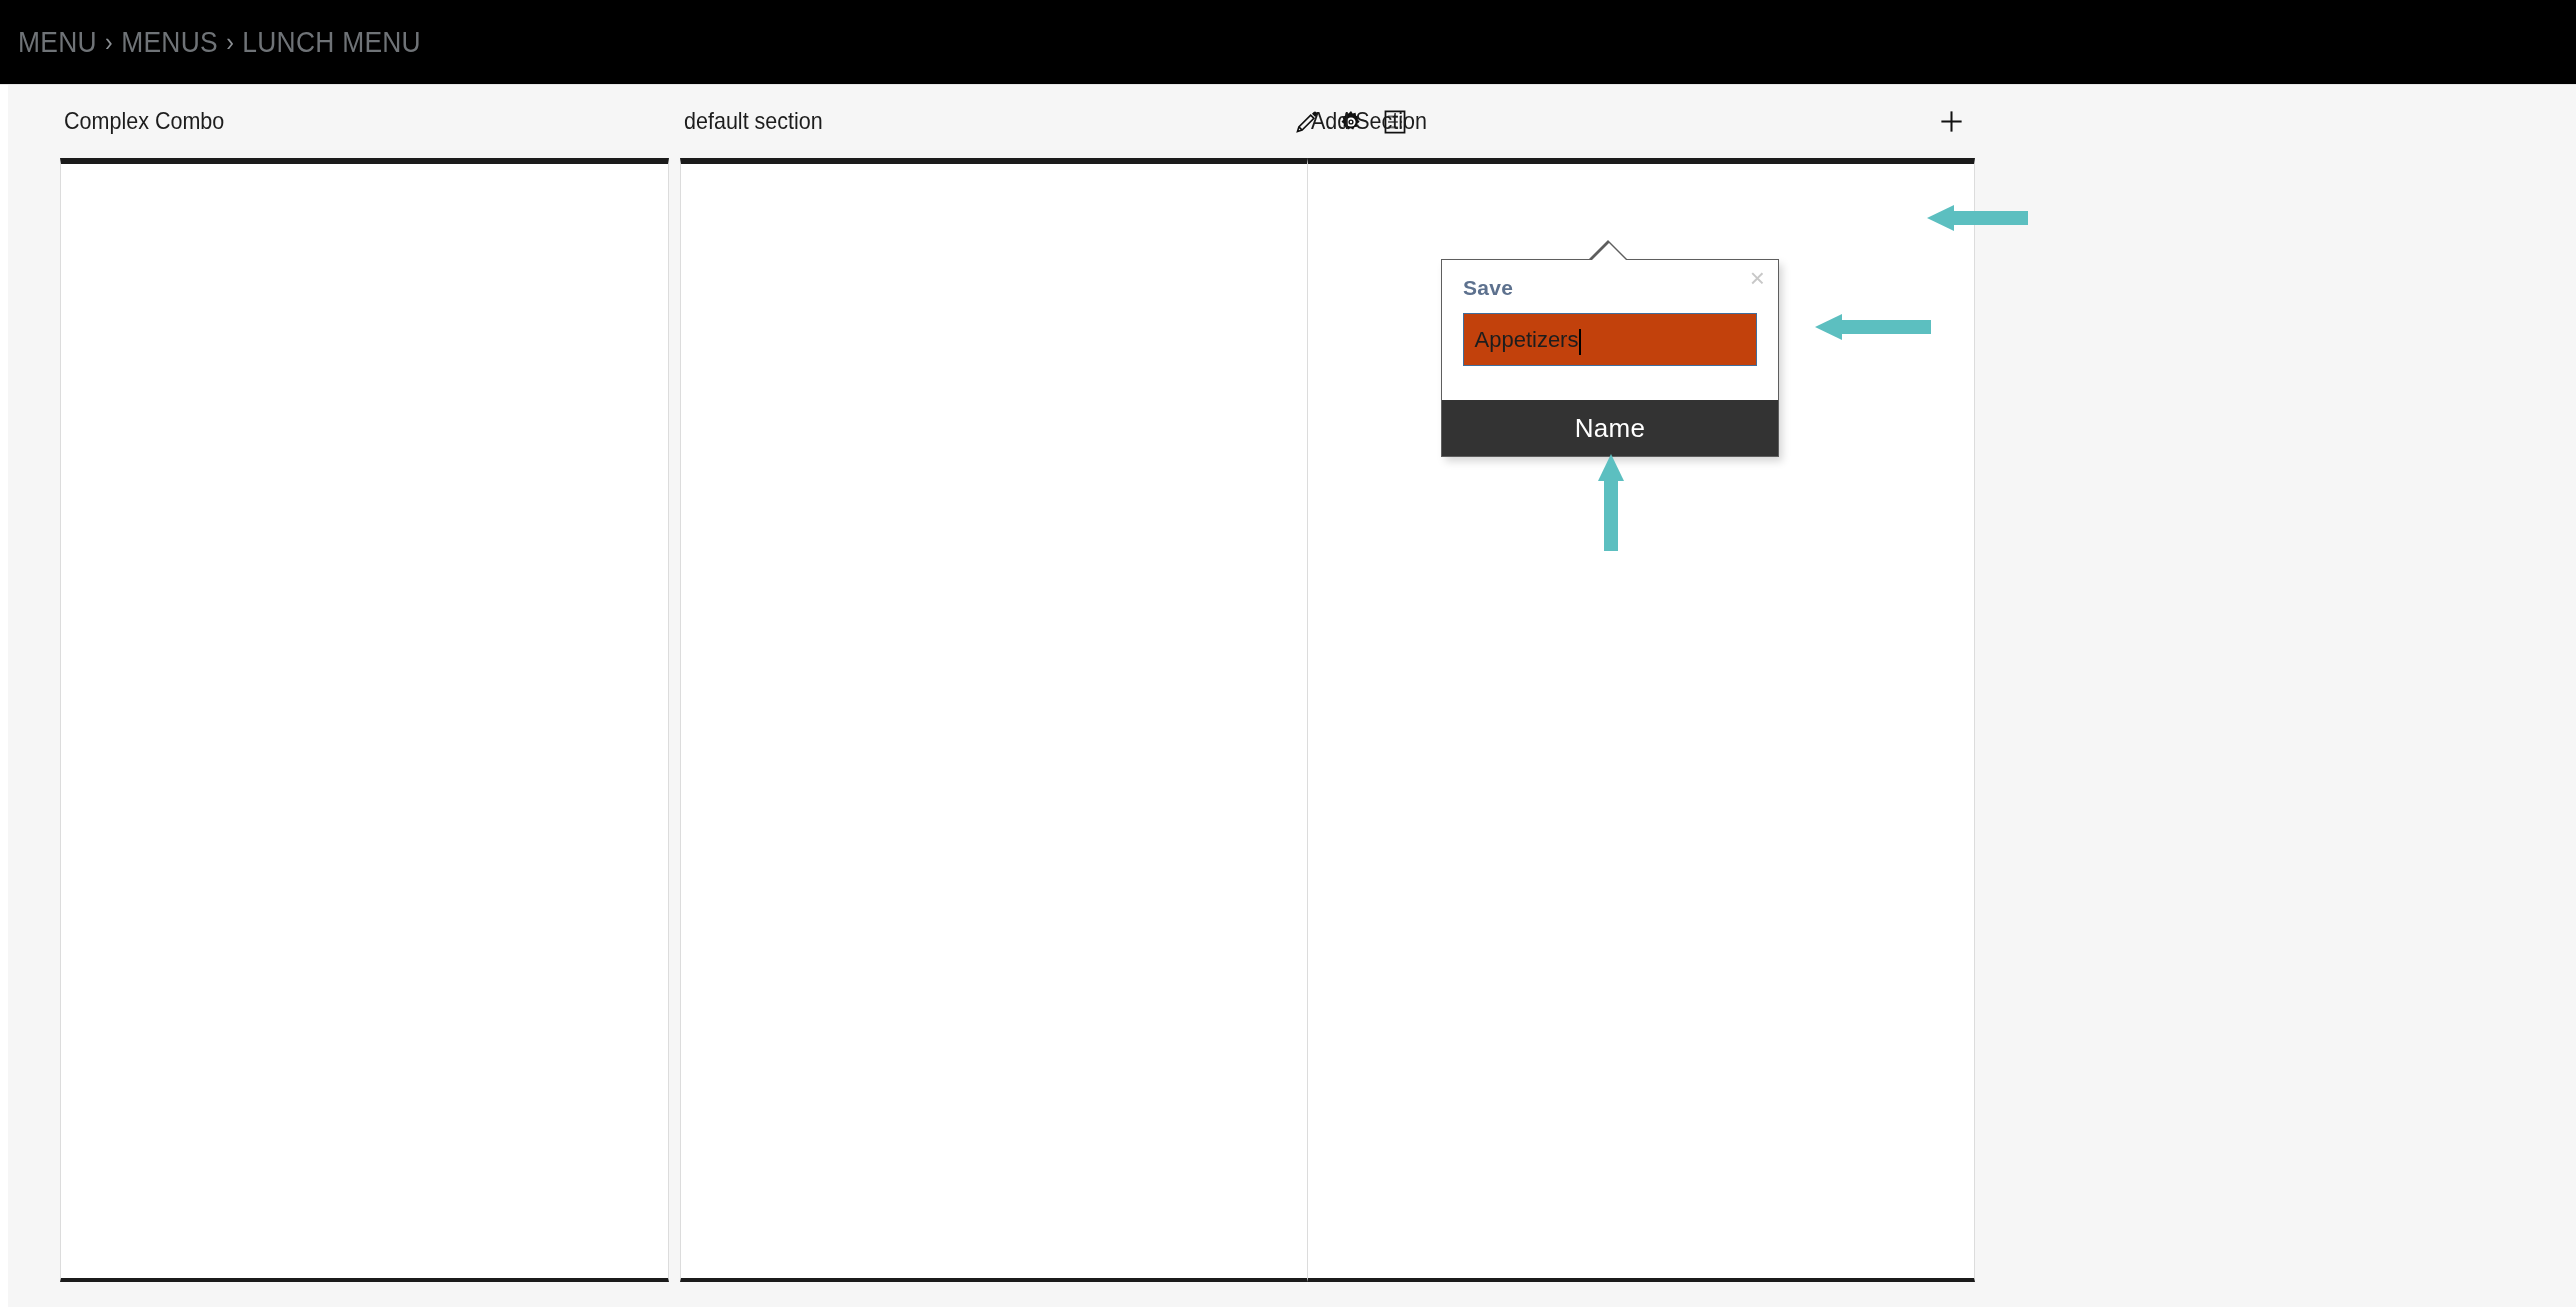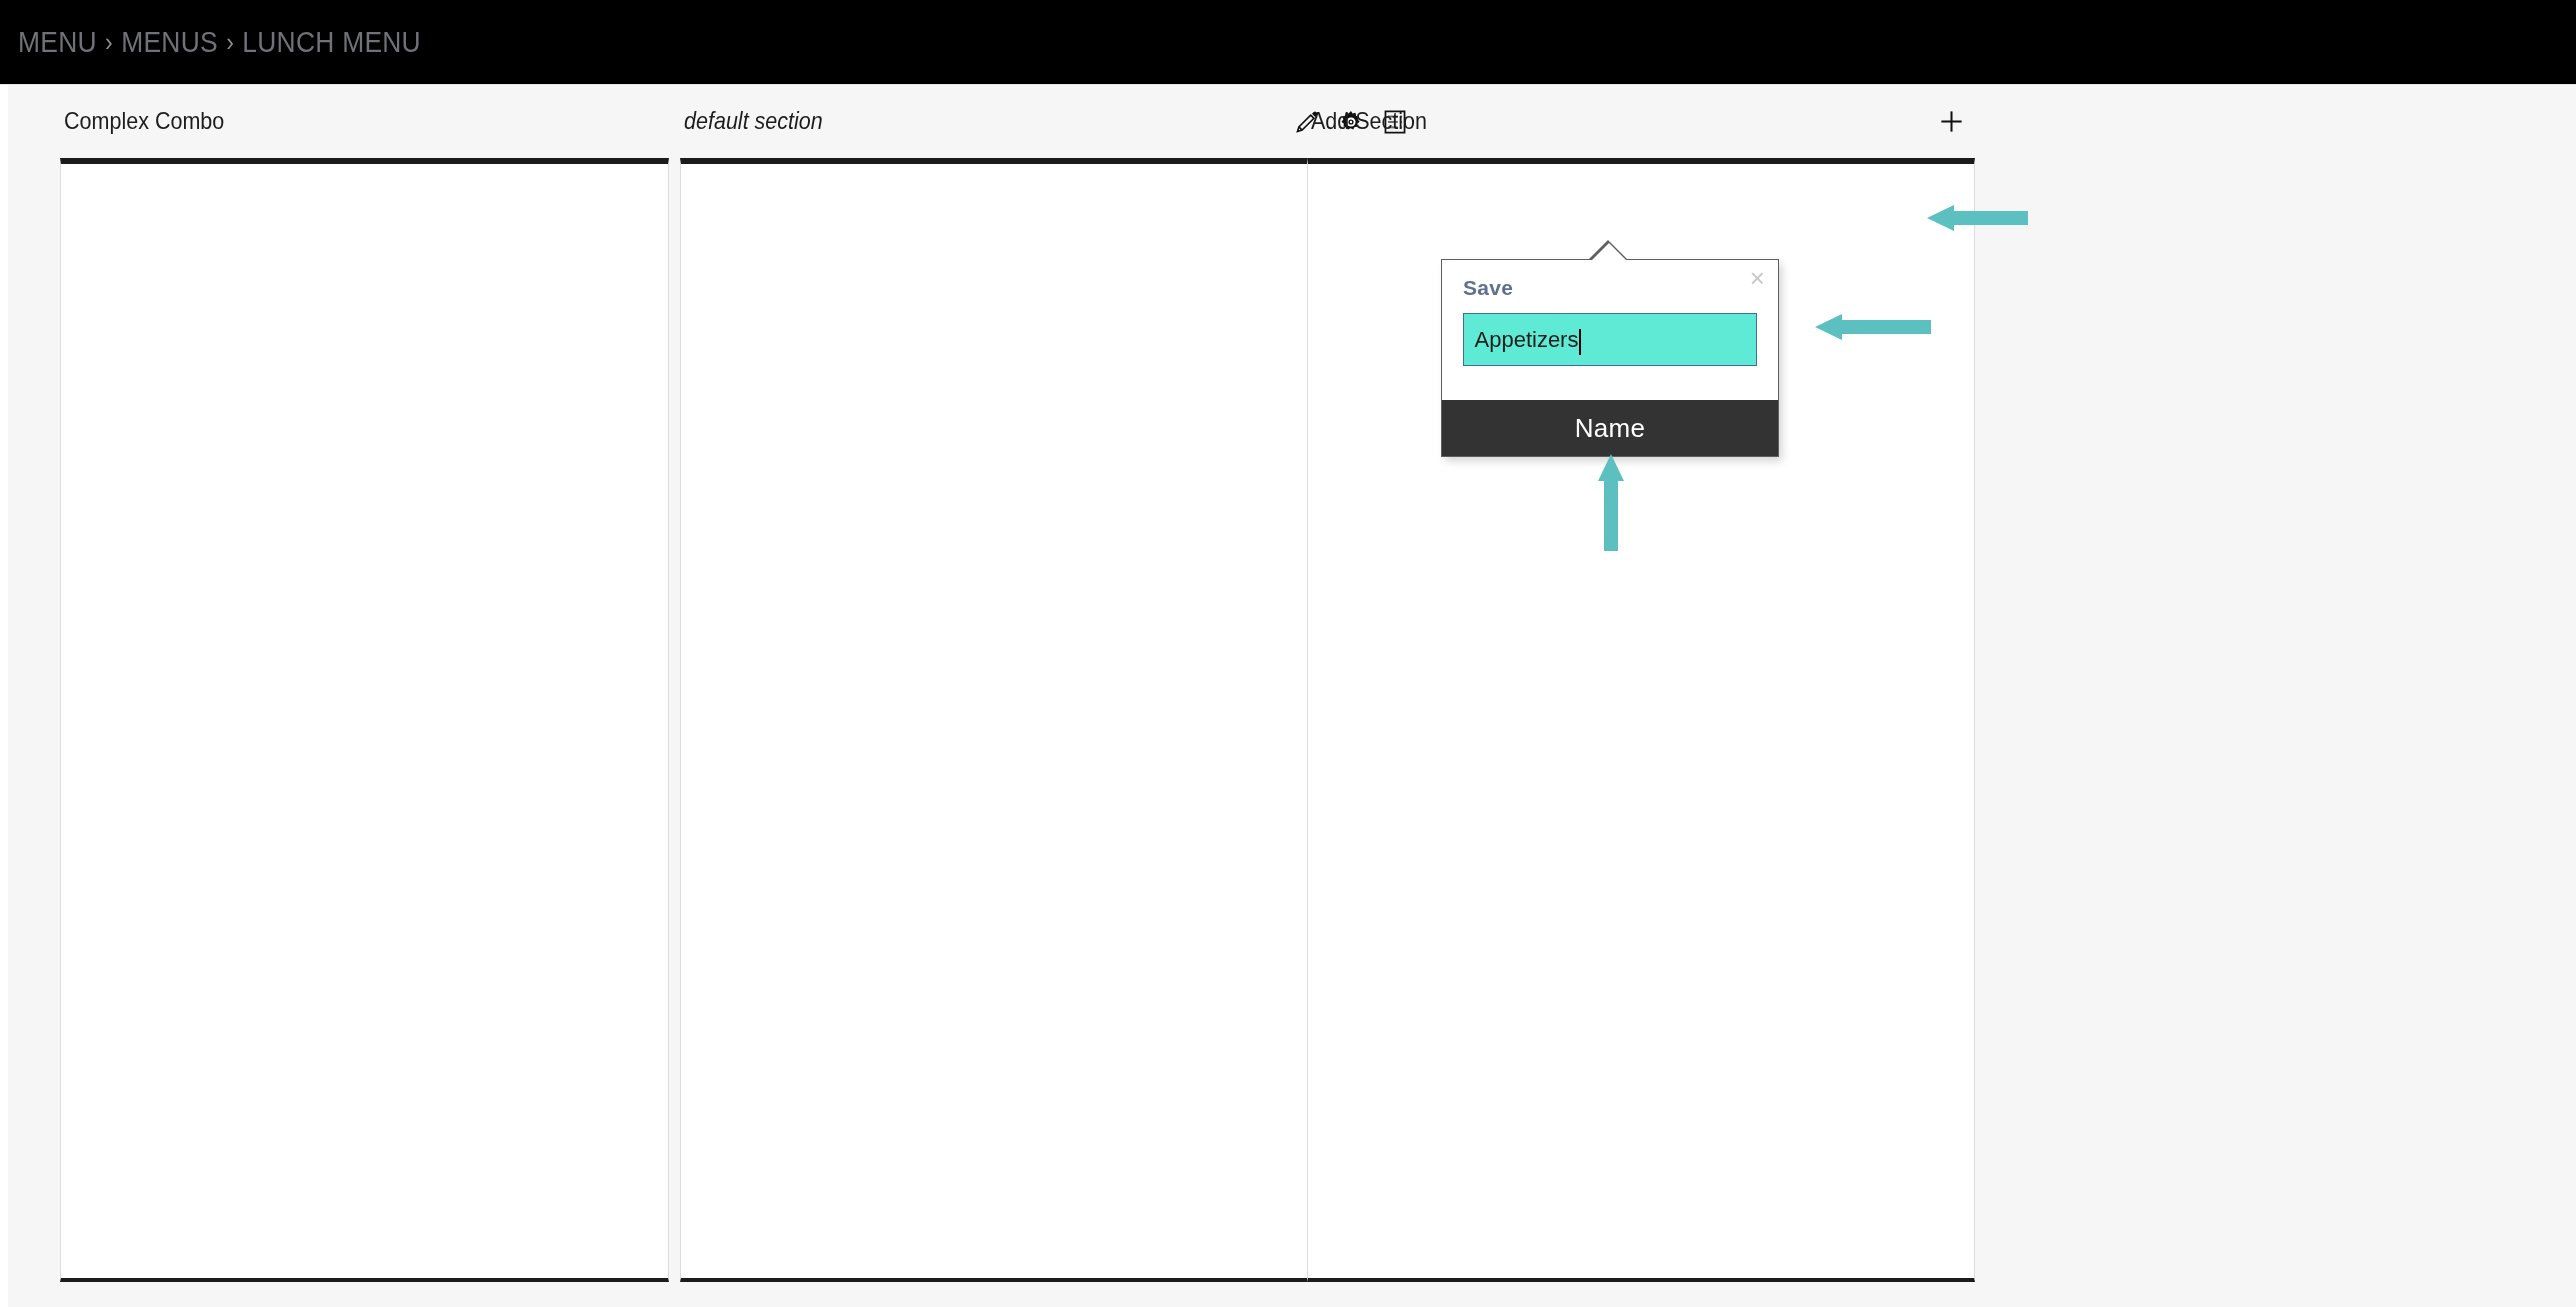--- a/index.html
+++ b/index.html
@@ -57,21 +57,21 @@
     height: 1222px;
     background: #f6f6f6;
     padding-left: 6px;
   }
 
   .column {
     position: absolute;
     top: 0;
   }
   #column-1 { left: 52px;  width: 609px; }
-  #column-2 { left: 672px; width: 738px; font-style: italic; }
+  #column-2 { left: 672px; width: 738px; }
   #column-3 { left: 1299px; width: 668px; text-align: right; }
 
   .column-header {
     height: 73px;
     display: flex;
     align-items: center;
     justify-content: space-between;
     padding: 0 10.5px 0 3.5px;
     box-sizing: border-box;
   }
@@ -158,21 +158,21 @@
     letter-spacing: 0.3px;
     margin-bottom: 13px;
   }
   #name-input-wrap {
     border: 1.8px solid #3f6e9e;
     height: 53px;
     display: flex;
     align-items: center;
     padding-left: 10.5px;
     box-sizing: border-box;
-    background: #5eead4;
+    background: #c2410c;
   }
   #name-input-value {
     font-size: 22px;
     color: #1d1d1d;
     font-family: "Liberation Sans Narrow", "Liberation Sans", sans-serif;
     white-space: pre;
   }
   #text-caret {
     display: inline-block;
     width: 1.8px;

